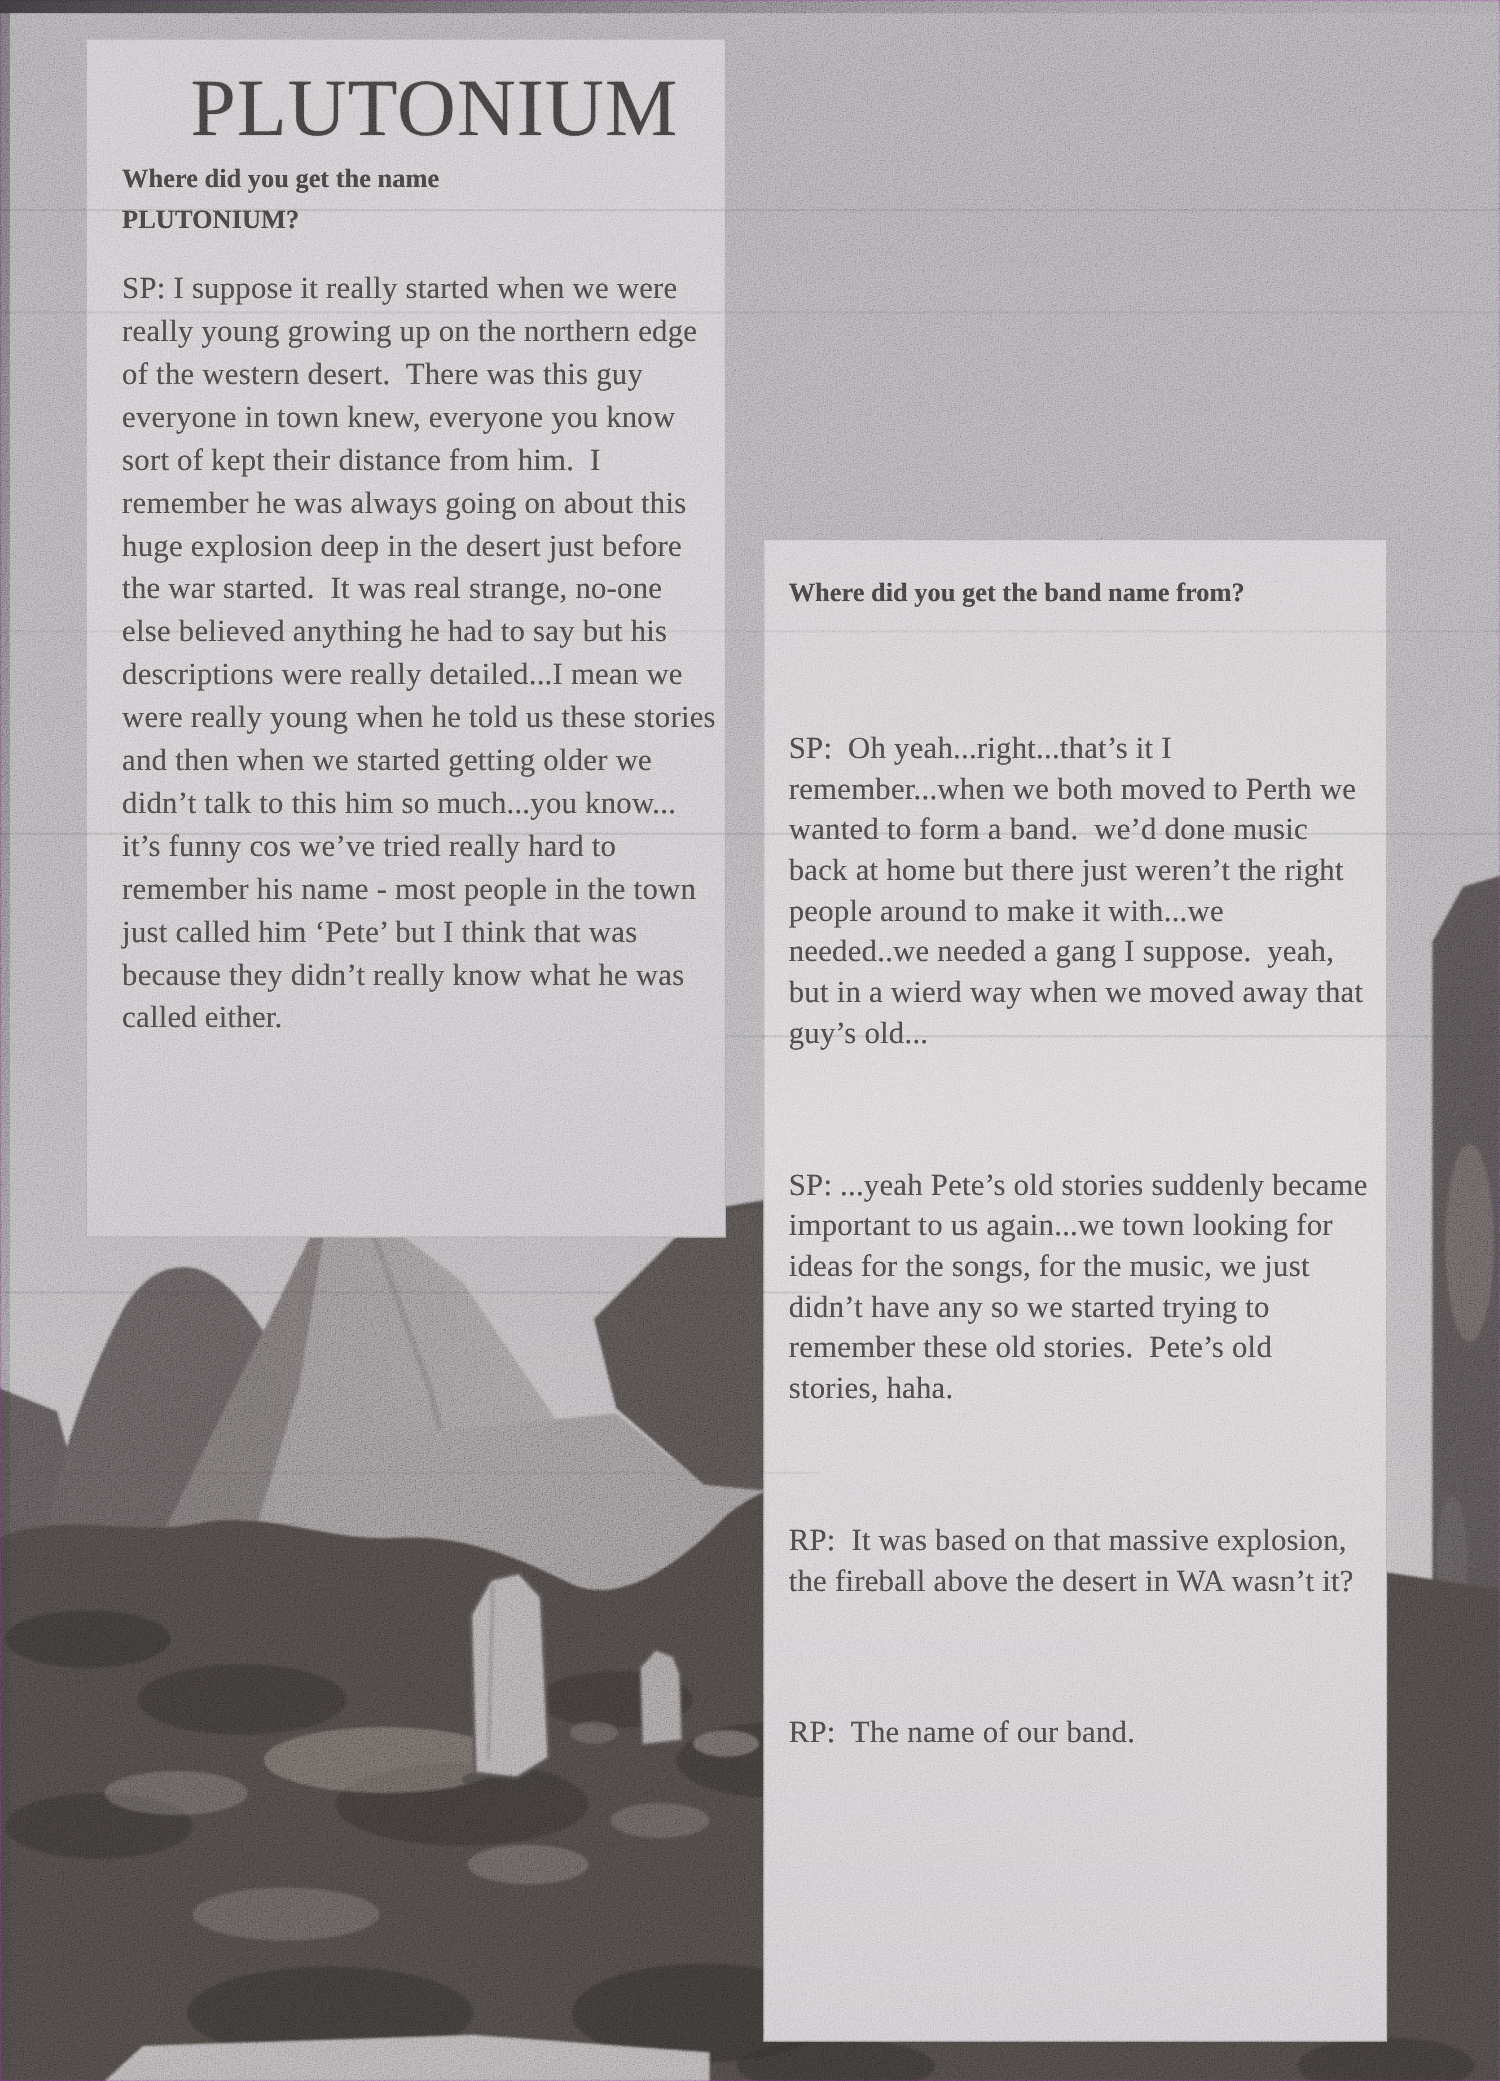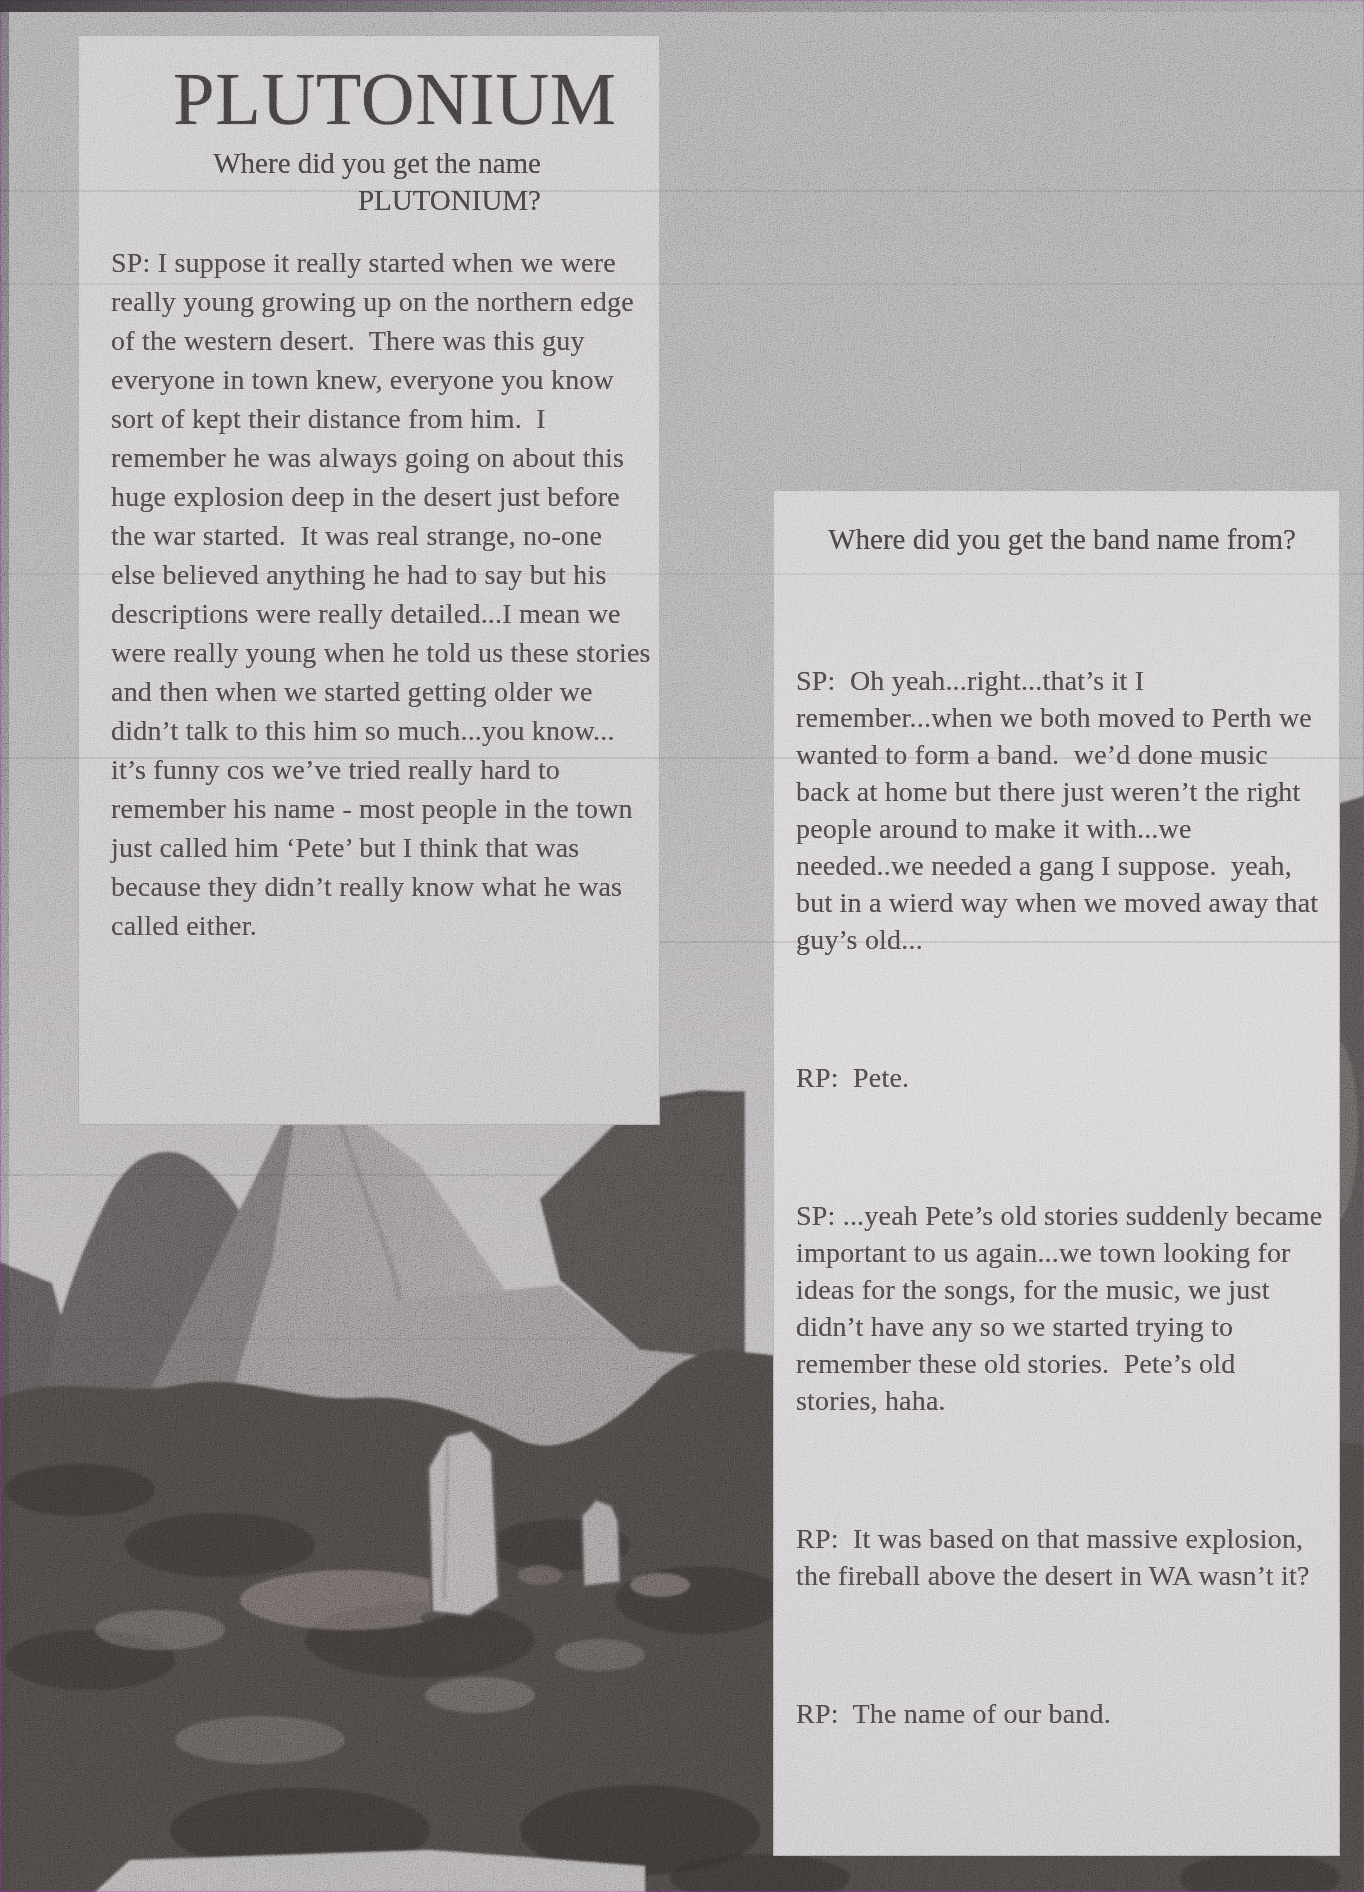--- a/index.html
+++ b/index.html
@@ -14,33 +14,32 @@
   .paper {
     position:absolute; z-index:2; box-sizing:border-box;
     border:1px solid rgba(105,100,104,.38);
     color:#474244;
   }
   #left-paper {
     left:78px; top:35px; width:582px; height:1090px;
     background:linear-gradient(178deg,#c7c4c7 0%, #cbc8cb 45%, #c2bfc2 100%);
   }
   #right-paper {
-    left:773px; top:490px; width:567px; height:1366px;
+    left:694px; top:490px; width:567px; height:1366px;
     background:linear-gradient(#cdcacd 0%, #d4d1d3 40%, #c8c5c8 100%);
   }
   .title {
     margin:25px 0 0 0; padding-left:52px; text-align:center;
     font-size:74px; line-height:76px; letter-spacing:1px;
     color:#3e3a3c; text-shadow:0 0 1px rgba(62,58,60,.9);
   }
   .q-head {
-    font-weight:normal; font-size:29px; line-height:37px;
+    font-weight:bold; font-size:24px; line-height:37px;
     color:#413d3f; text-shadow:0 0 .6px rgba(65,61,63,.85);
     white-space:pre-wrap;
-    text-align:right;
   }
   #left-paper .q-head { margin:8px 0 0 32px; width:430px; }
   #right-paper .q-head { margin:30px 0 0 22px; width:500px; }
   .body-text {
     font-size:28px; letter-spacing:.2px;
     text-shadow:0 0 .6px rgba(71,66,68,.8);
     white-space:pre-wrap;
   }
   #left-body { margin:24px 12px 0 32px; width:540px; line-height:39px; }
   #left-closing { margin:58px 0 0 32px; width:540px; line-height:39px; }
@@ -128,21 +127,20 @@
   <div id="left-paper" class="paper">
     <div class="title">PLUTONIUM</div>
     <div class="q-head">Where did you get the name PLUTONIUM?</div>
     <div id="left-body" class="body-text">SP: I suppose it really started when we were really young growing up on the northern edge of the western desert.  There was this guy everyone in town knew, everyone you know sort of kept their distance from him.  I remember he was always going on about this huge explosion deep in the desert just before the war started.  It was real strange, no-one else believed anything he had to say but his descriptions were really detailed...I mean we were really young when he told us these stories and then when we started getting older we didn’t talk to this him so much...you know... it’s funny cos we’ve tried really hard to remember his name - most people in the town just called him ‘Pete’ but I think that was because they didn’t really know what he was called either.</div>
   </div>
 
   <div id="right-paper" class="paper">
     <div class="q-head">Where did you get the band name from?</div>
     <div id="right-dialogue" class="body-text">
       <p>SP:  Oh yeah...right...that’s it I remember...when we both moved to Perth we wanted to form a band.  we’d done music back at home but there just weren’t the right people around to make it with...we needed..we needed a gang I suppose.  yeah, but in a wierd way when we moved away that guy’s old...</p>
-      <p>RP:  Pete.</p>
       <p>SP: ...yeah Pete’s old stories suddenly became important to us again...we town looking for ideas for the songs, for the music, we just didn’t have any so we started trying to remember these old stories.  Pete’s old stories, haha.</p>
       <p>RP:  It was based on that massive explosion, the fireball above the desert in WA wasn’t it?</p>
       <p>RP:  The name of our band.</p>
       
     </div>
   </div>
 
   <div class="fold" style="top:190px; left:0; width:1364px;"></div>
   <div class="fold" style="top:283px; left:0; width:1364px; opacity:.7;"></div>
   <div class="fold" style="top:573px; left:0; width:1364px; opacity:.6;"></div>

